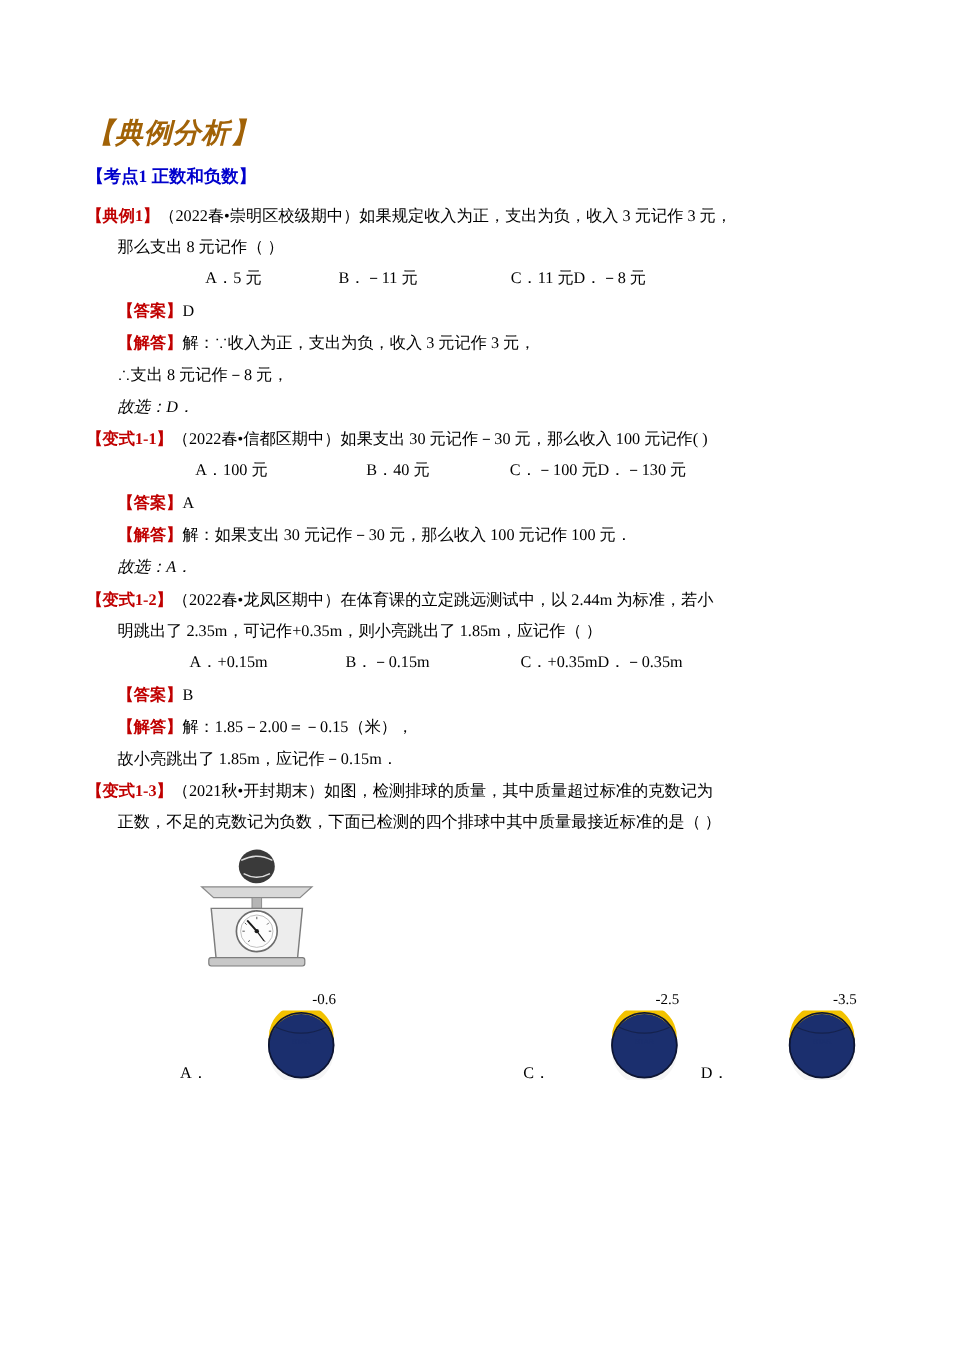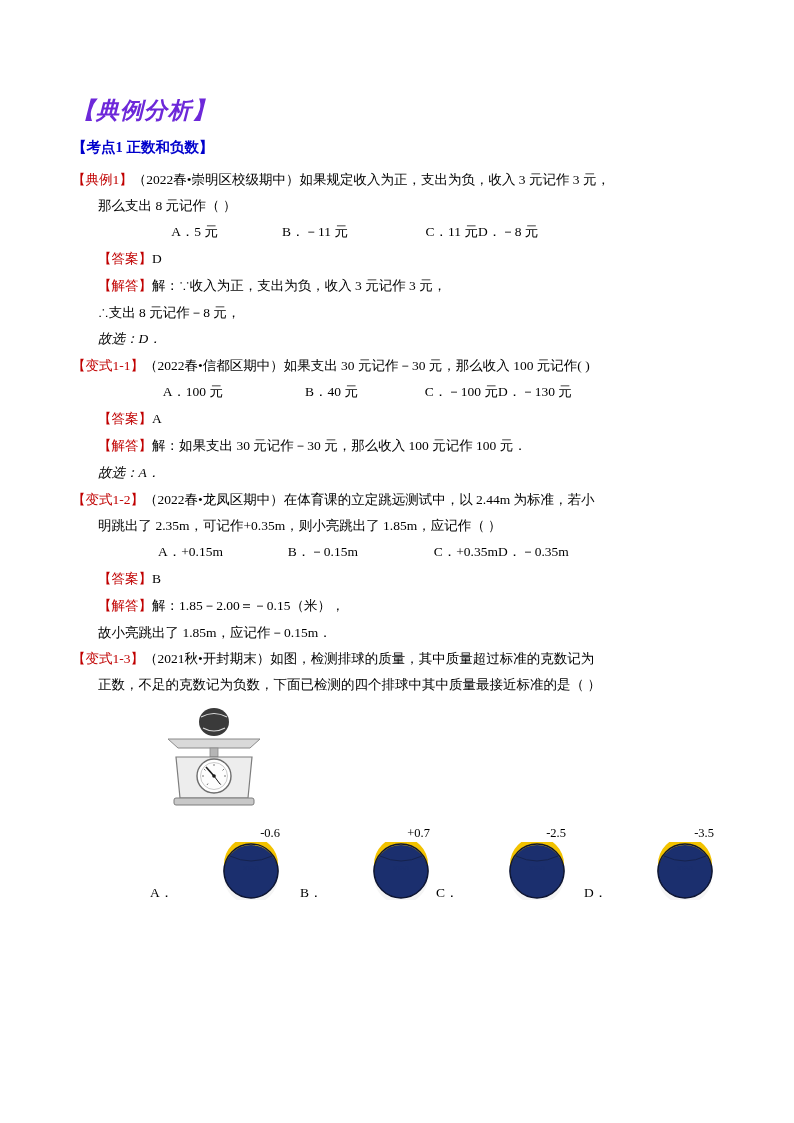--- a/index.html
+++ b/index.html
@@ -19,21 +19,21 @@
     position: relative;
     width: 794px;
     height: 1123px;
     box-sizing: border-box;
     padding: 95px 70px 60px 72px;
   }
   .section-title {
     font-family: "Liberation Serif", serif;
     font-weight: bold;
     font-size: 23px;
-    color: #6d28d9;
+    color: #a16207;
     letter-spacing: 1px;
     margin: 0 0 12px 0;
     font-style: italic;
   }
   .kaodian {
     font-size: 14.5px;
     font-weight: bold;
     color: #0000cc;
     margin: 0 0 12px 0;
   }
@@ -44,21 +44,21 @@
     font-size: 13.5px;
     line-height: 1.62;
     margin: 0 0 4px 0;
   }
   .q-line.indent {
     text-indent: 0;
     padding-left: 26px;
   }
   .tag {
     color: #c00000;
-    font-weight: normal;
+    font-weight: bold;
   }
   .opts {
     display: flex;
     padding-left: 26px;
     font-size: 13.5px;
     line-height: 1.7;
     margin: 0 0 4px 0;
   }
   .opts .opt {
     white-space: nowrap;
@@ -229,32 +229,20 @@
           <circle cx="29" cy="29" r="27" fill="#1b2f6e" stroke="#101b40" stroke-width="1"></circle>
           <path d="M2 22 A27 27 0 0 1 56 22 L56 30 A27 27 0 0 0 2 30 Z" fill="#f2c200"></path>
           <path d="M2 29 A27 27 0 0 0 56 29 L56 35 A27 27 0 0 1 2 35 Z" fill="#f5f5f5"></path>
           <ellipse cx="29" cy="29" rx="27" ry="27" fill="none" stroke="#0d1533" stroke-width="1.4"></ellipse>
           <path d="M8 14 Q29 24 50 14" stroke="#15224d" stroke-width="1" fill="none"></path>
           <text x="29" y="28" font-size="6" text-anchor="middle" fill="#1b2f6e" font-family="Liberation Sans, sans-serif">STAR</text>
         </svg>
         <span class="ball-label">A．</span>
       </div>
 
-      <div class="ball-item" style="left:228px">
-        <div class="ball-num">+0.7</div>
-        <svg class="ball-img" width="58" height="58" viewBox="0 0 58 58" xmlns="http://www.w3.org/2000/svg">
-          <circle cx="29" cy="29" r="27" fill="#1b2f6e" stroke="#101b40" stroke-width="1"></circle>
-          <path d="M2 22 A27 27 0 0 1 56 22 L56 30 A27 27 0 0 0 2 30 Z" fill="#f2c200"></path>
-          <path d="M2 29 A27 27 0 0 0 56 29 L56 35 A27 27 0 0 1 2 35 Z" fill="#f5f5f5"></path>
-          <ellipse cx="29" cy="29" rx="27" ry="27" fill="none" stroke="#0d1533" stroke-width="1.4"></ellipse>
-          <path d="M8 14 Q29 24 50 14" stroke="#15224d" stroke-width="1" fill="none"></path>
-          <text x="29" y="28" font-size="6" text-anchor="middle" fill="#1b2f6e" font-family="Liberation Sans, sans-serif">STAR</text>
-        </svg>
-        <span class="ball-label">B．</span>
-      </div>
 
       <div class="ball-item" style="left:364px">
         <div class="ball-num">-2.5</div>
         <svg class="ball-img" width="58" height="58" viewBox="0 0 58 58" xmlns="http://www.w3.org/2000/svg">
           <circle cx="29" cy="29" r="27" fill="#1b2f6e" stroke="#101b40" stroke-width="1"></circle>
           <path d="M2 22 A27 27 0 0 1 56 22 L56 30 A27 27 0 0 0 2 30 Z" fill="#f2c200"></path>
           <path d="M2 29 A27 27 0 0 0 56 29 L56 35 A27 27 0 0 1 2 35 Z" fill="#f5f5f5"></path>
           <ellipse cx="29" cy="29" rx="27" ry="27" fill="none" stroke="#0d1533" stroke-width="1.4"></ellipse>
           <path d="M8 14 Q29 24 50 14" stroke="#15224d" stroke-width="1" fill="none"></path>
           <text x="29" y="28" font-size="6" text-anchor="middle" fill="#1b2f6e" font-family="Liberation Sans, sans-serif">STAR</text>

